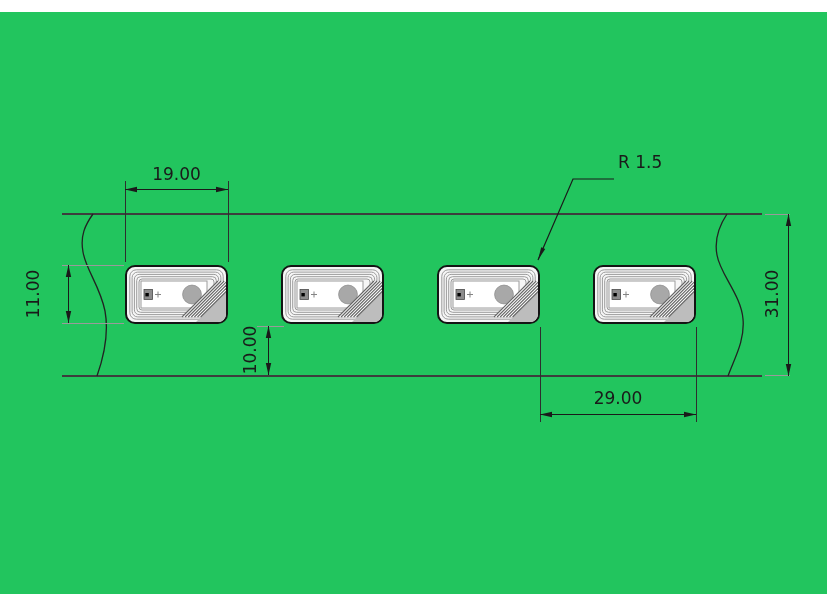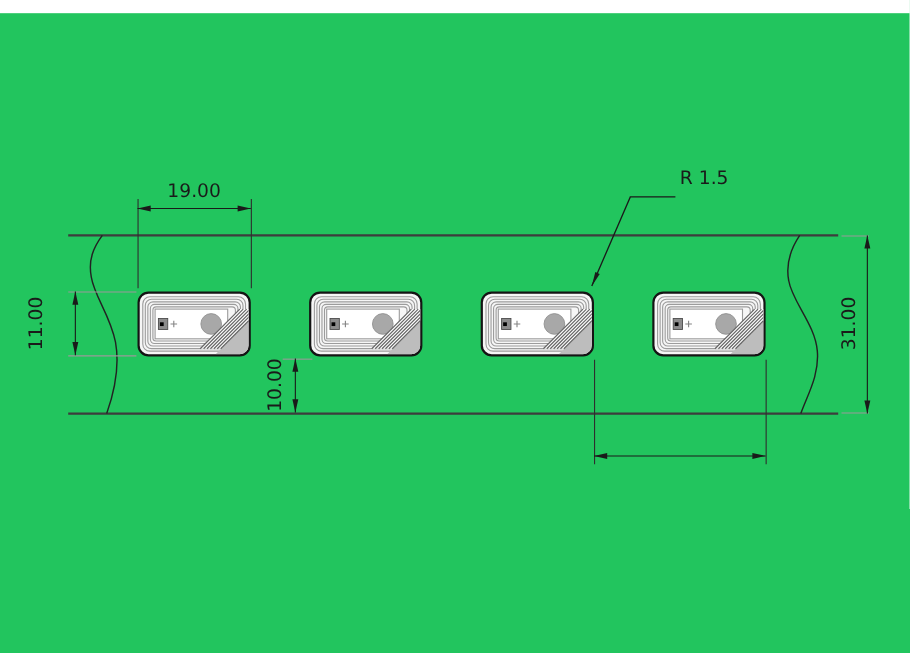--- a/index.html
+++ b/index.html
@@ -140,18 +140,19 @@
       <polygon points="538,248 545.2,237 541.2,235.2" fill="#1a1a1a"></polygon>
     </g>
   </svg>
 
   <div class="dim-label" style="left:125px; top:152px; width:103px;">19.00</div>
 
   <div class="dim-label rot" style="left:-2px; top:272px; width:70px;">11.00</div>
 
   <div class="dim-label rot" style="left:215px; top:328px; width:70px;">10.00</div>
 
+  <div class="dim-label" style="left:540px; top:376px; width:156px;">29.00</div>
 
   <div class="dim-label rot" style="left:737px; top:272px; width:70px;">31.00</div>
 
   <div class="dim-label left-align" style="left:618px; top:140px; width:80px;">R 1.5</div>
 
 </div>
 
 </body></html>

